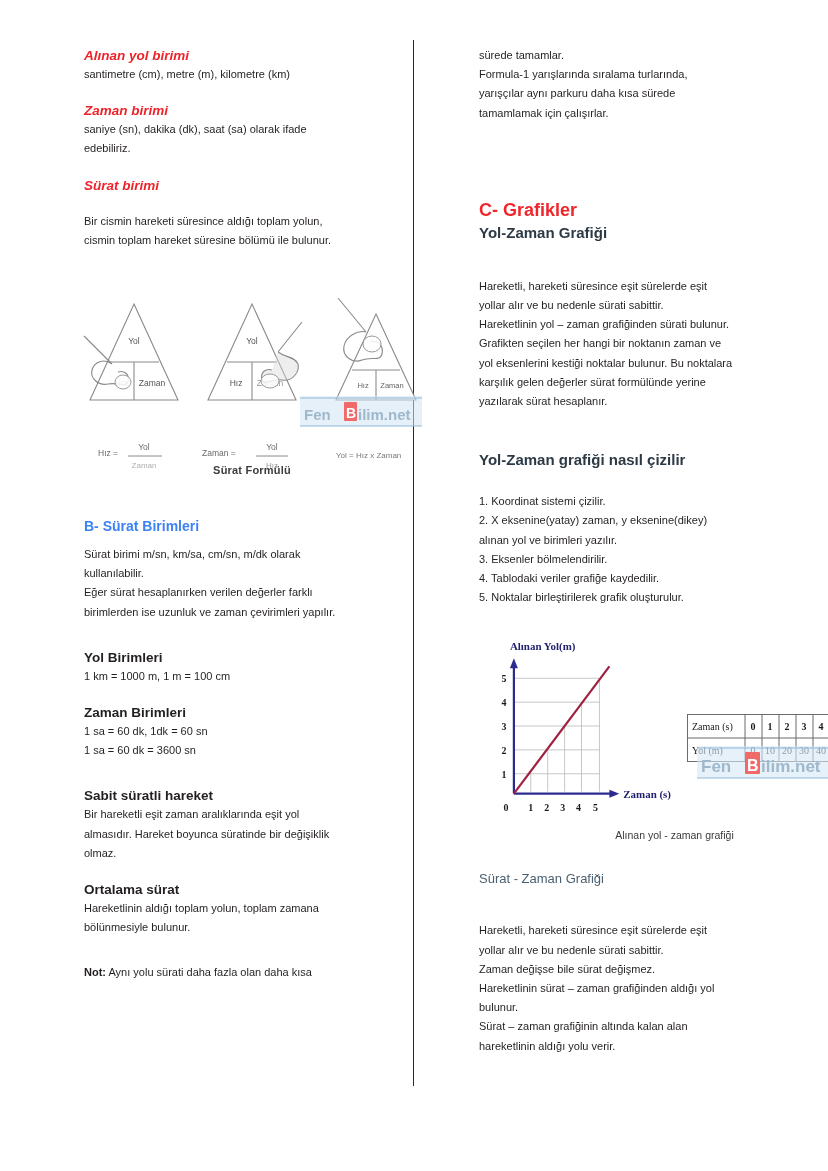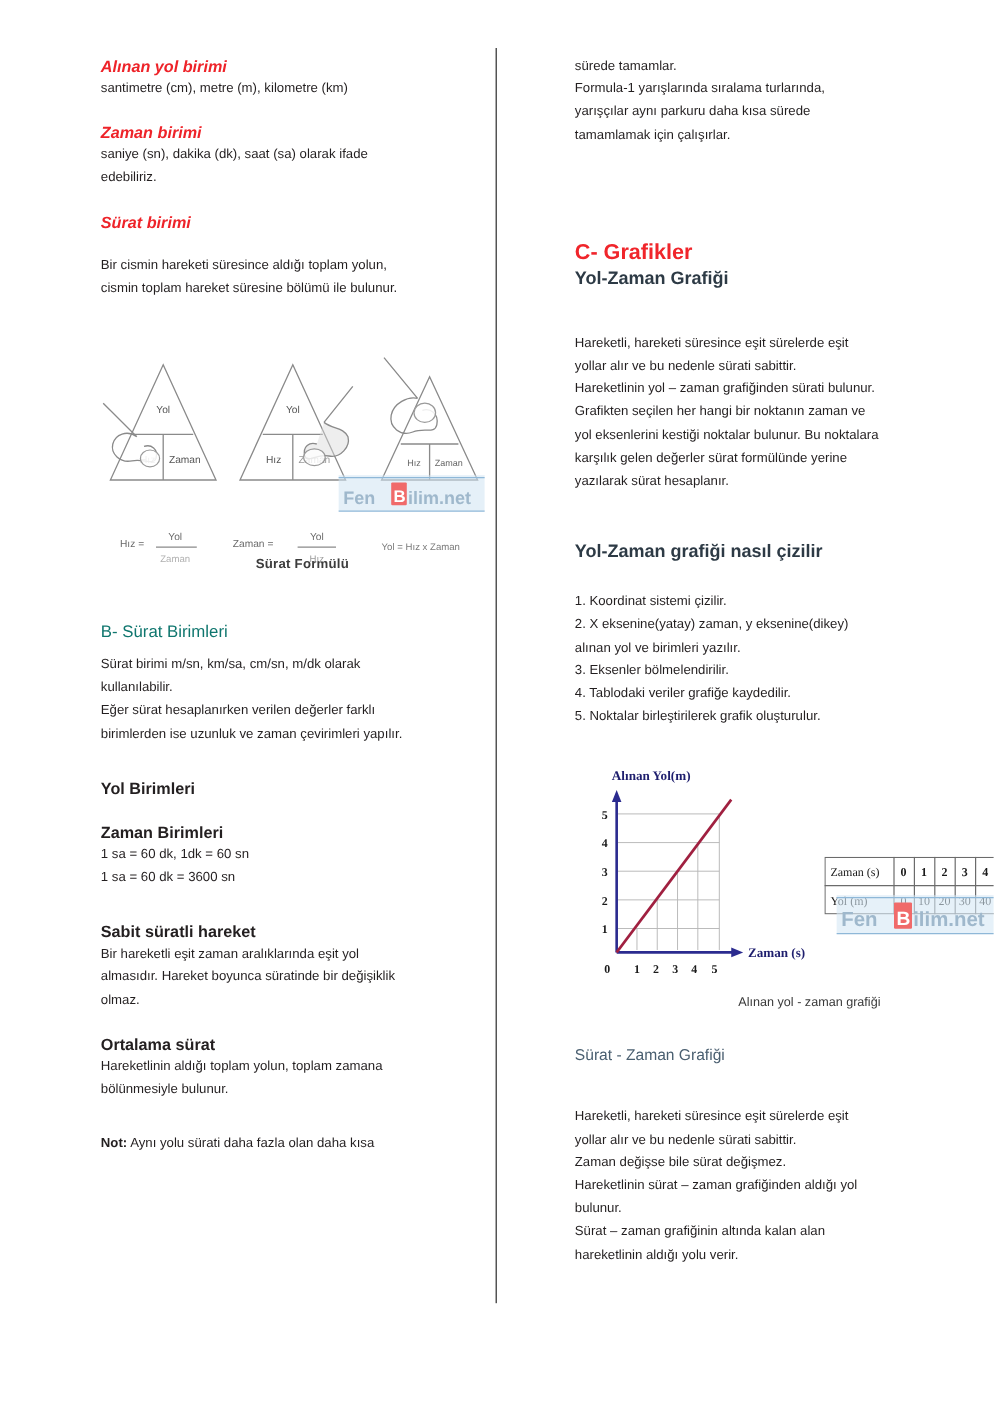--- a/index.html
+++ b/index.html
@@ -52,22 +52,22 @@
   
   .h-red-bi {
     color: #ee2329;
     font-weight: bold;
     font-style: italic;
     font-size: 13.5px;
     line-height: 19px;
     margin: 0;
   }
   .h-red-plain {
-    color: #0f766e;
-    font-weight: normal;
+    color: #3b82f6;
+    font-weight: bold;
     font-size: 14px;
     line-height: 20px;
     margin: 0;
   }
   .h-red-big {
     color: #f0252b;
     font-weight: bold;
     font-size: 18px;
     line-height: 23px;
     margin: 0;
@@ -107,23 +107,23 @@
   .note b { font-weight: bold; }
 
   
   .formula-figure {
     margin: 0;
     padding: 0;
     width: 100%;
   }
   .tri-row {
     display: flex;
-    justify-content: flex-start;
+    justify-content: center;
     align-items: flex-end;
-    gap: 4px;
+    gap: 14px;
     position: relative;
   }
   .tri-unit {
     position: relative;
     width: 104px;
     height: 140px;
   }
   .fig-caption {
     text-align: center;
     font-size: 11px;
@@ -273,20 +273,21 @@
       <h3 class="h-red-plain">B- Sürat Birimleri</h3>
       <div class="gap-s"></div>
       <p class="body">Sürat birimi m/sn, km/sa, cm/sn,  m/dk olarak
 kullanılabilir.
 Eğer sürat hesaplanırken verilen değerler farklı
 birimlerden ise uzunluk ve zaman çevirimleri yapılır.</p>
 
       <div class="gap-l"></div>
 
       <h4 class="h-bold">Yol Birimleri</h4>
+      <p class="body">1 km = 1000 m,  1 m = 100 cm</p>
 
       <div class="gap-m"></div>
 
       <h4 class="h-bold">Zaman Birimleri</h4>
       <p class="body">1 sa = 60 dk,  1dk = 60 sn
 1 sa = 60 dk = 3600 sn</p>
 
       <div class="gap-l"></div>
 
       <h4 class="h-bold">Sabit süratli hareket</h4>

